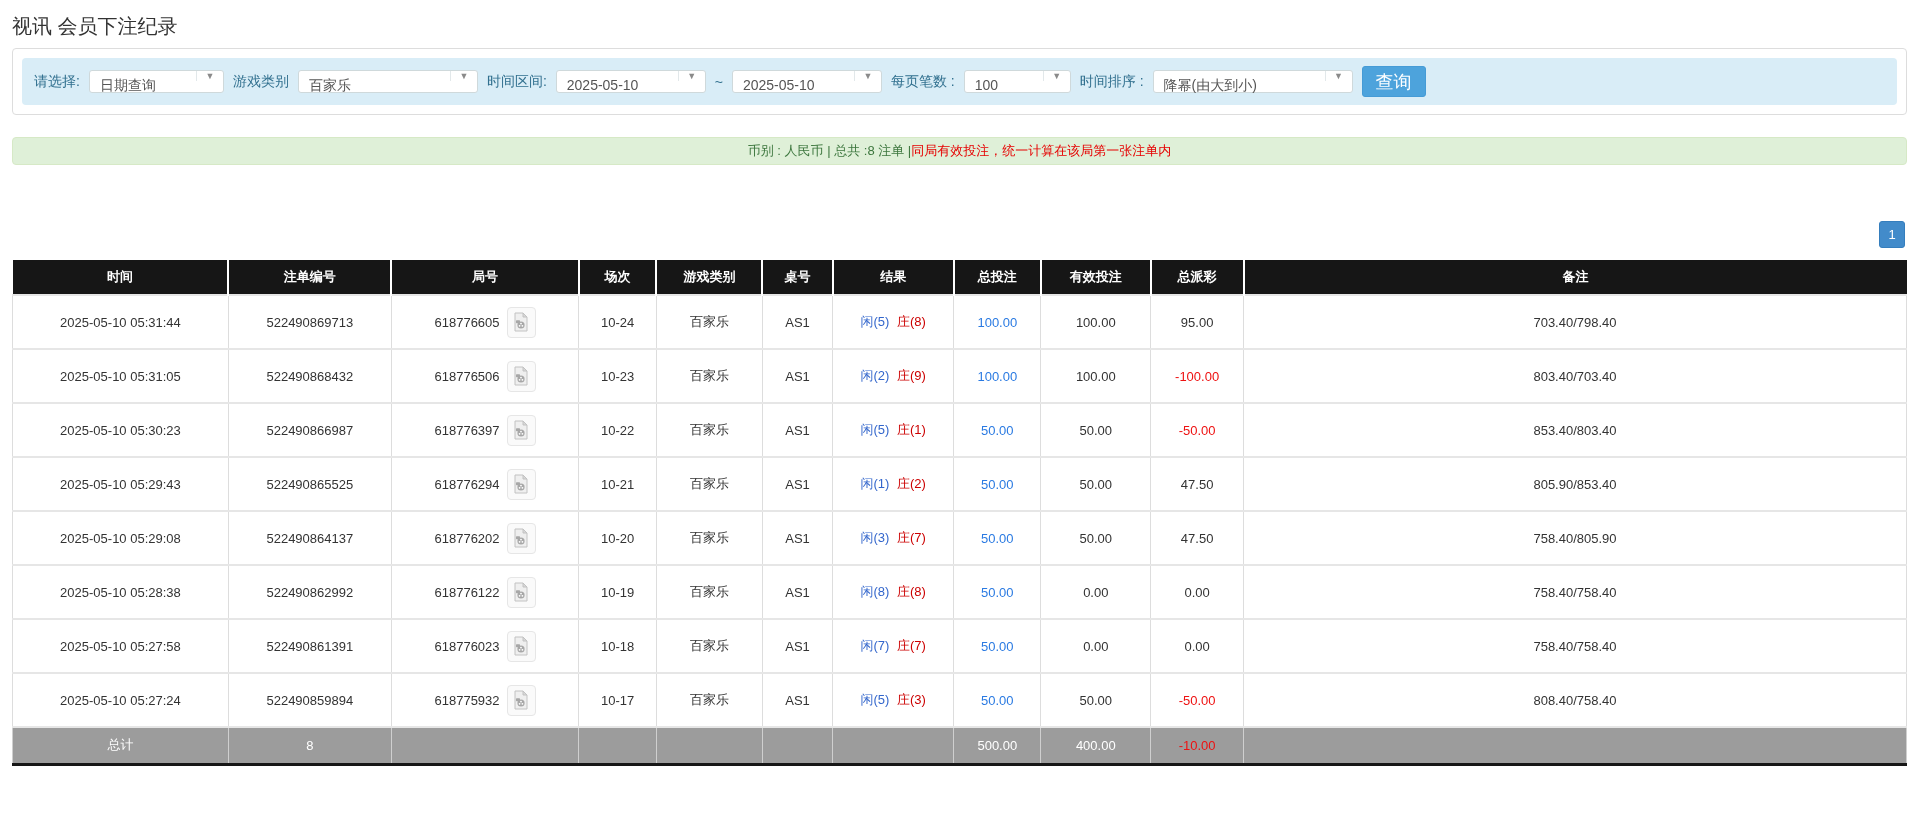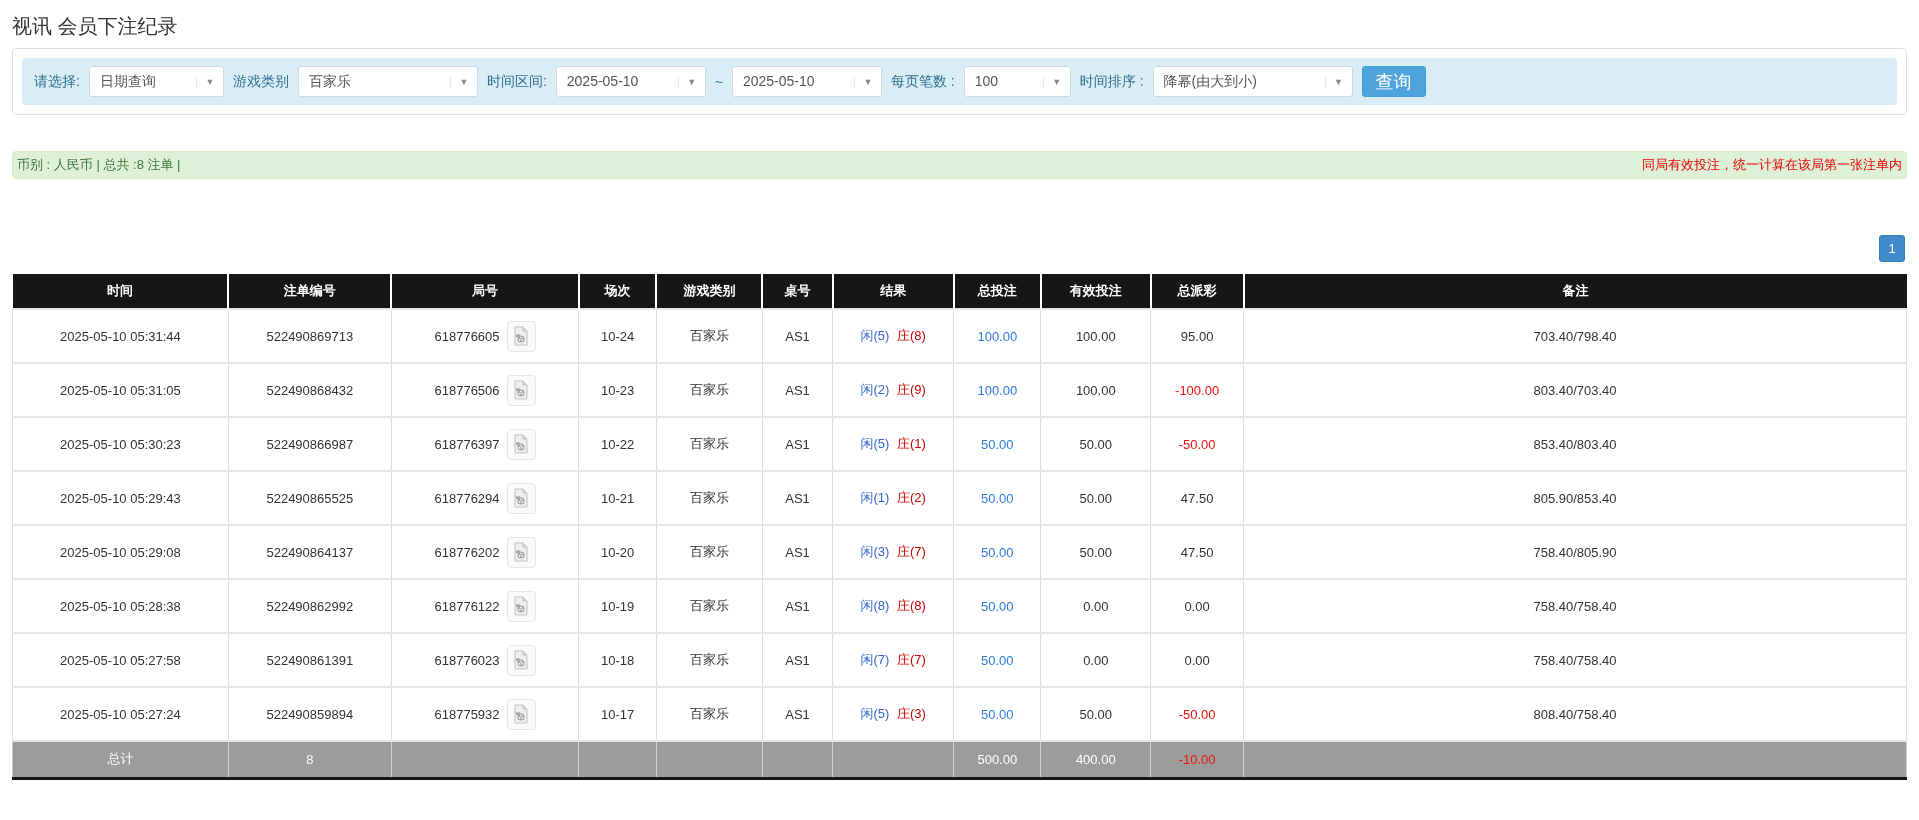--- a/index.html
+++ b/index.html
@@ -22,43 +22,43 @@
   .filter-bar {
     background: #d9edf7; border-radius: 4px;
     display: flex; align-items: center; gap: 9px;
     padding: 8px 12px; height: 47px;
   }
   .f-label {
     color: #31708f; font-weight: 400; font-size: 14px; white-space: nowrap;
   }
   .tilde { color: #31708f; font-size: 14px; }
   .sel {
-    display: inline-flex; align-items: center; background: #fff;
-    border: 1px solid #cfd9db; border-radius: 3px; height: 31px; cursor: pointer;
+    display: inline-flex; align-items: flex-start; background: #fff;
+    border: 1px solid #cfd9db; border-radius: 3px; height: 23px; cursor: pointer;
   }
   .sel .sel-val {
     padding: 0 10px; line-height: 29px; font-size: 14px; color: #555;
     flex: 1; white-space: nowrap; overflow: hidden;
   }
   .sel .sel-arrow {
     width: 27px; border-left: 1px solid #e2e8ea; display: flex;
     align-items: center; justify-content: center; color: #8a8a8a; font-size: 9px;
   }
   .w-query { width: 135px; } .w-game { width: 180px; } .w-date { width: 150px; }
   .w-size  { width: 107px; } .w-sort { width: 200px; }
   .btn-search {
     background: #4da3dc; color: #fff; border: 1px solid #459bd6;
     border-radius: 3px; font-size: 18px; height: 31px; padding: 0 13px;
     cursor: pointer;
   }
   
   .info-bar {
-    margin-top: 36px; background: #dff0d8; border: 1px solid #d6e9c6;
+    margin-top: 22px; background: #dff0d8; border: 1px solid #d6e9c6;
     border-radius: 4px; padding: 5px 4px; height: 28px;
-    display: flex; justify-content: space-between; align-items: center;
+    display: flex; justify-content: center; align-items: center;
     font-size: 13px;
   }
   .info-left { color: #3c763d; }
   .info-right { color: #e60000; }
   
   .pager-row {
     margin-top: 56px; display: flex; justify-content: flex-end; padding-right: 2px;
   }
   .page-btn {
     min-width: 26px; height: 27px; background: #428bca; color: #fff;

